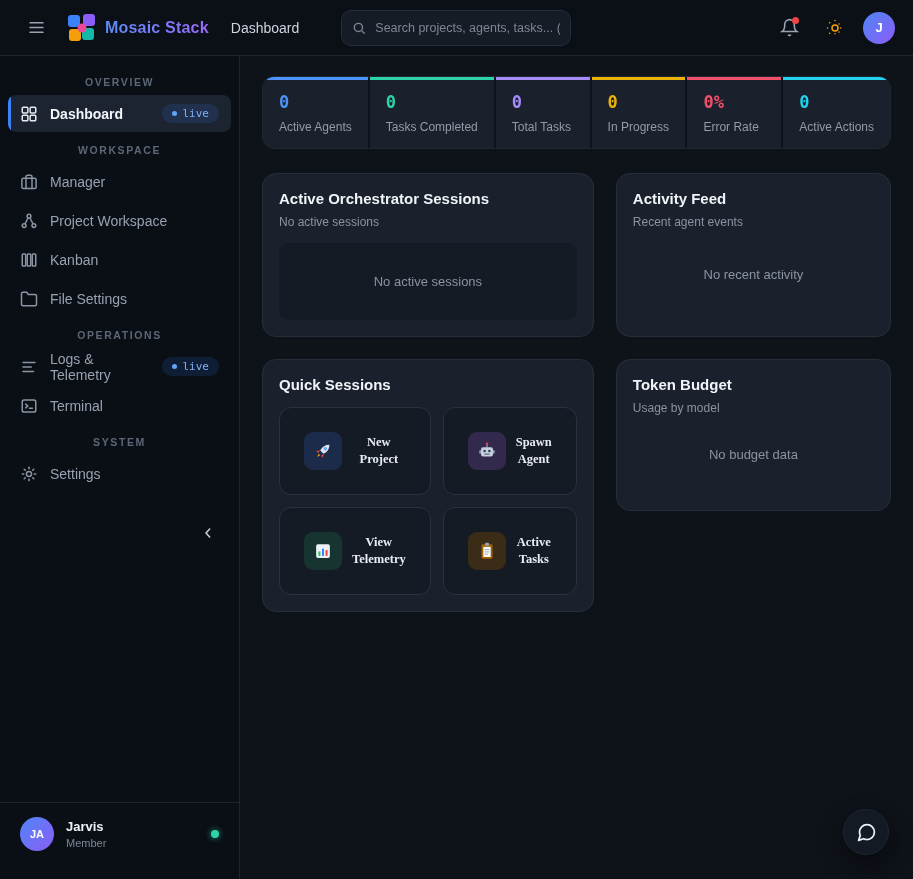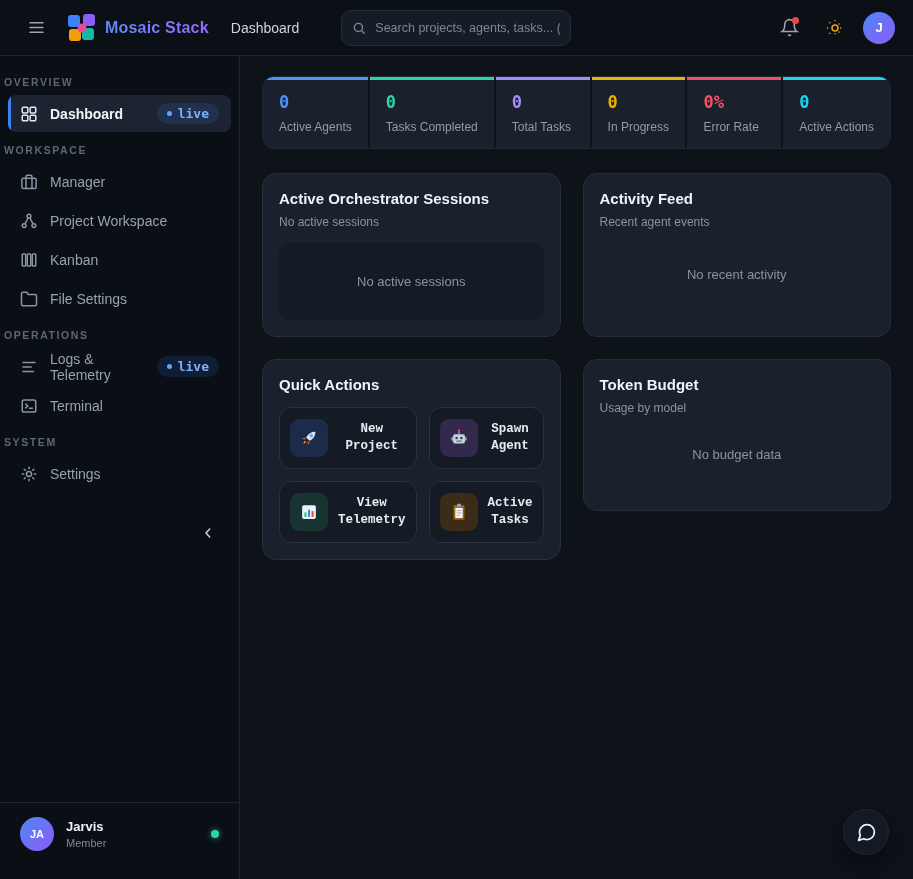--- a/index.html
+++ b/index.html
@@ -58,41 +58,41 @@
     display:flex; align-items:center; justify-content:center;
   }
 
   
   .sidebar {
     position:absolute; top:56px; left:0; bottom:0; width:240px;
     background:#0a0e15; border-right:1px solid #1d2430; padding-top:8px; z-index:10;
   }
   .section-label {
     padding:0 4px; margin:12px 0 7px; font-size:10.5px; font-weight:bold;
-    letter-spacing:1.6px; text-transform:uppercase; color:#5d6775;
+    letter-spacing:1.6px; text-transform:uppercase; color:#5d6775;text-align:center;
   }
   .nav-item {
     position:relative; display:flex; align-items:center; gap:12px;
     margin:2px 8px; padding:0 12px; height:37px; border-radius:8px;
     color:#98a2b1; font-size:14px; cursor:pointer; overflow:hidden;
   }
   .nav-item .nav-ico { display:flex; color:#8a94a4; }
   .nav-item.active { background:#1c2431; color:#f2f5f9; font-weight:bold; }
   .nav-item.active .nav-ico { color:#e6eaf1; }
   .nav-item.active::before {
     content:""; position:absolute; left:0; top:0; bottom:0; width:3px;
     background:#3b82f6; border-radius:2px;
   }
   .live-badge {
     margin-left:auto; display:flex; align-items:center; gap:6px;
     background:rgba(59,130,246,.14); border-radius:999px; padding:3px 10px;
   }
   .live-badge .dot { width:5px; height:5px; border-radius:50%; background:#60a5fa; }
-  .live-badge span.txt { font-family:"DejaVu Sans Mono",monospace; font-size:13px;
-    font-weight:bold; color:#7db0f8; }
+  .live-badge span.txt { font-family:"DejaVu Sans Mono",monospace; font-size:11px;
+    font-weight:normal; color:#7db0f8; }
   .collapse-btn {
     position:absolute; top:462px; right:16px; width:30px; height:30px;
     background:transparent; border:none; color:#c6cdd8; cursor:pointer;
     display:flex; align-items:center; justify-content:center;
   }
   .sidebar-footer {
     position:absolute; bottom:12px; left:0; right:0; border-top:1px solid #1d2430;
     padding:14px 20px 16px; display:flex; align-items:center; gap:12px;
   }
   .avatar-sm {
@@ -135,22 +135,22 @@
     border-radius:10px; display:flex; align-items:center; justify-content:center;
     color:#8a93a2; font-size:13px;
   }
   .card-empty {
     flex:1; display:flex; align-items:center; justify-content:center;
     color:#8a93a2; font-size:13px;
   }
   .qa-grid { margin-top:14px; display:grid; grid-template-columns:1fr 1fr; gap:12px; }
   .qa-btn {
     border:1px solid #29323f; background:#151b24; border-radius:12px; cursor:pointer;
-    min-height:62px; padding:10px; display:flex; align-items:center; justify-content:center;
-    gap:10px; color:#e8ecf2; font-family:Liberation Mono, monospace;
+    min-height:62px; padding:24px; display:flex; align-items:center; justify-content:center;
+    gap:10px; color:#e8ecf2; font-family:Liberation Serif, serif;
   }
   .qa-tile {
     width:38px; height:38px; border-radius:9px; flex:none;
     display:flex; align-items:center; justify-content:center;
   }
   .qa-label { font-size:12.5px; font-weight:bold; line-height:1.35; text-align:center; }
   .card-budget { min-height:152px; }
 
   .chat-fab {
     position:absolute; right:24px; bottom:24px; width:46px; height:46px;
@@ -386,21 +386,21 @@
       <div class="inner-panel">No active sessions</div>
     </section>
 
     <section class="card card-tall">
       <h2 class="card-title">Activity Feed</h2>
       <div class="card-sub">Recent agent events</div>
       <div class="card-empty">No recent activity</div>
     </section>
 
     <section class="card">
-      <h2 class="card-title">Quick Actions</h2>
+      <h2 class="card-title">Quick Sessions</h2>
       <div class="qa-grid">
         <button class="qa-btn">
           <span class="qa-tile" style="background: rgb(28, 43, 74);">
             <svg width="22" height="22" viewBox="0 0 24 24">
                 <g transform="rotate(45 12 12)">
                   <path d="M12 2.2 C15 5 16.2 9 14.6 13.8 H9.4 C7.8 9 9 5 12 2.2 Z" fill="#dbe3ee"></path>
                   <circle cx="12" cy="8.4" r="1.8" fill="#60a5fa"></circle>
                   <path d="M9.4 13.8 L6.8 17.2 H9.8 Z" fill="#ef4444"></path>
                   <path d="M14.6 13.8 L17.2 17.2 H14.2 Z" fill="#ef4444"></path>
                   <path d="M10.8 17.5 h2.4 l-1.2 3.6 Z" fill="#f59e0b"></path>

